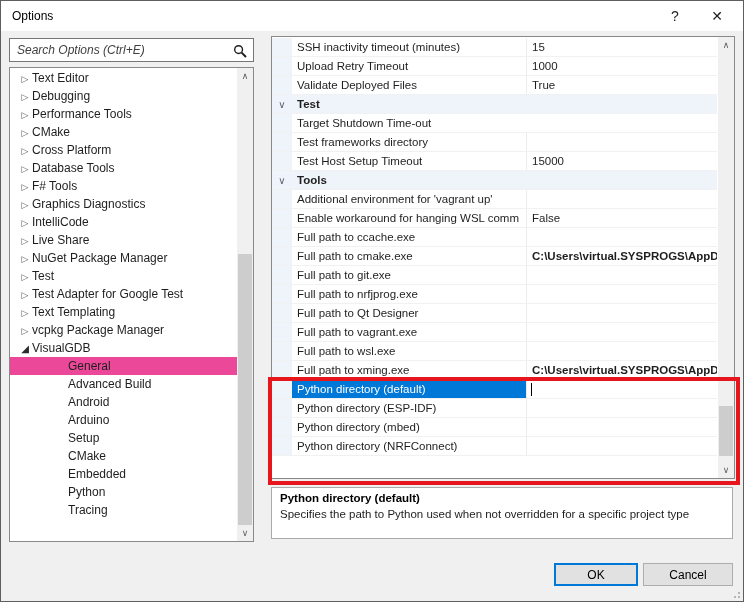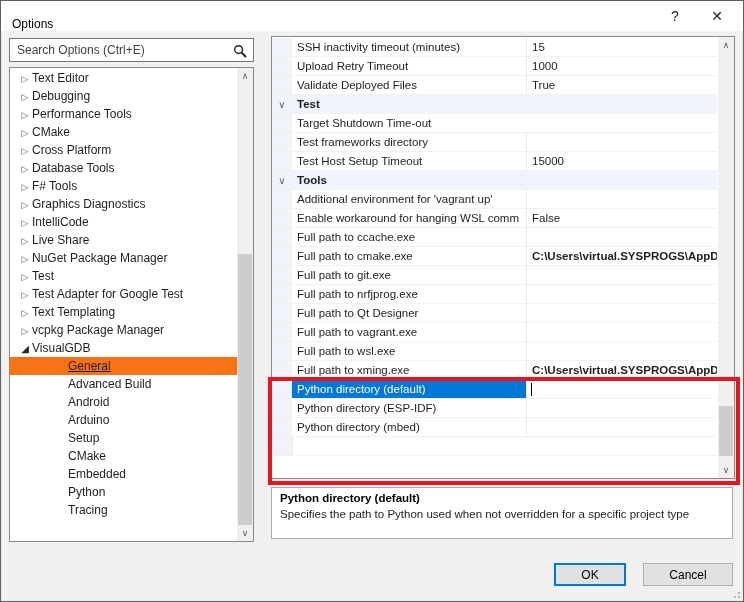--- a/index.html
+++ b/index.html
@@ -4,36 +4,36 @@
 <style>
   html,body{margin:0;padding:0;background:#fff;}
   *{box-sizing:border-box;}
   .dialog{
     position:relative;width:744px;height:602px;background:#f0f0f0;
     border:1px solid #5e5e5e;overflow:hidden;
     font-family:"Liberation Sans",sans-serif;font-size:12px;color:#1e1e1e;
   }
   
   .titlebar{position:absolute;left:0;top:0;width:100%;height:30px;background:#fff;}
-  .title{position:absolute;left:11px;top:16px;color:#000;}
+  .title{position:absolute;left:11px;top:8px;color:#000;}
   .tb-btn{position:absolute;top:0;width:34px;height:29px;display:flex;align-items:center;justify-content:center;color:#1e1e1e;font-size:14px;cursor:default;}
   .tb-help{right:51px;}
   .tb-close{right:9px;}
   
   .search{position:absolute;left:8px;top:37px;width:245px;height:24px;background:#fff;border:1px solid #767676;}
-  .search input{position:absolute;left:5px;top:2px;width:210px;height:18px;border:0;outline:0;font-family:"Liberation Sans",sans-serif;font-size:12px;color:#701a75;background:transparent;}
+  .search input{position:absolute;left:5px;top:2px;width:210px;height:18px;border:0;outline:0;font-family:"Liberation Sans",sans-serif;font-size:12px;color:#701a75;background:transparent;font-style:italic;}
   .search input::placeholder{color:#3f3f3f;opacity:1;}
   .search svg{position:absolute;right:6px;top:5px;}
   
   .tree{position:absolute;left:8px;top:66px;width:245px;height:475px;background:#fff;border:1px solid #898989;overflow:hidden;}
   .tree-inner{position:absolute;left:0;top:1px;right:0;}
   .tree-item{height:18px;line-height:18px;white-space:nowrap;position:relative;cursor:default;}
   .tree-item .tw{display:inline-block;width:14px;text-align:center;font-size:9px;color:#5a5a5a;}
   .tree-item.expanded .tw{color:#2b2b2b;font-size:10px;}
-  .tree-item.selected{background:#f97316;text-decoration:underline;}
+  .tree-item.selected{background:#ec4899;}
   .lvl0{padding-left:8px;}
   .lvl1{padding-left:44px;}
   .vbar{position:absolute;top:0;bottom:0;width:16px;background:#f0f0f0;}
   .tree .vbar{right:0;}
   .sb-arrow{position:absolute;left:0;width:16px;height:16px;display:flex;align-items:center;justify-content:center;color:#5f5f5f;font-size:9px;}
   .sb-thumb{position:absolute;left:1px;width:14px;background:#cdcdcd;}
   
   .grid{position:absolute;left:270px;top:35px;width:464px;height:443px;background:#fff;border:1px solid #898989;overflow:hidden;}
   .grid-rows{position:absolute;left:0;top:1px;right:17px;font-size:11.5px;}
   .grow{display:flex;height:19px;border-bottom:1px solid #f1f1f1;}
@@ -45,21 +45,21 @@
   .grow.sel .glabel{background:#0078d7;color:#fff;}
   .gvalue.bold{font-weight:bold;}
   .caret{position:absolute;left:4px;top:3px;width:1px;height:13px;background:#000;}
   .grid .vbar{right:0;}
   
   .desc{position:absolute;left:270px;top:486px;width:462px;height:52px;background:#fff;border:1px solid #ababab;padding:4px 8px;font-size:11.5px;}
   .desc-title{font-weight:bold;color:#000;margin-bottom:4px;white-space:nowrap;overflow:hidden;}
   .desc-text{color:#1e1e1e;white-space:nowrap;overflow:hidden;}
   
   .btn{position:absolute;top:562px;height:23px;background:#e1e1e1;display:flex;align-items:center;justify-content:center;color:#000;cursor:default;}
-  .btn-ok{left:553px;width:72px;border:2px solid #0078d7;}
+  .btn-ok{left:553px;width:84px;border:2px solid #0078d7;}
   .btn-cancel{left:642px;width:90px;border:1px solid #adadad;}
   
   .annotation{position:absolute;left:267px;top:376px;width:472px;height:108px;border:4px solid #e6161c;pointer-events:none;z-index:50;}
   
   .grip{position:absolute;right:3px;bottom:3px;width:10px;height:10px;}
   .grip i{position:absolute;width:2px;height:2px;background:#b5b5b5;}
 </style>
 </head>
 <body>
 
@@ -219,20 +219,21 @@
           <div class="glabel">Python directory (ESP-IDF)</div>
           <div class="gvalue"></div>
         </div>
         <div class="grow">
           <div class="gmargin"></div>
           <div class="glabel">Python directory (mbed)</div>
           <div class="gvalue"></div>
         </div>
         <div class="grow">
           <div class="gmargin"></div>
+          <div class="glabel">Python directory (NRFConnect)</div>
           <div class="gvalue"></div>
         </div>
       </div>
     <div class="vbar">
       <div class="sb-arrow" style="top:0;">∧</div>
       <div class="sb-thumb" style="top:369px;height:50px;"></div>
       <div class="sb-arrow" style="bottom:0;">∨</div>
     </div>
   </div>
 

